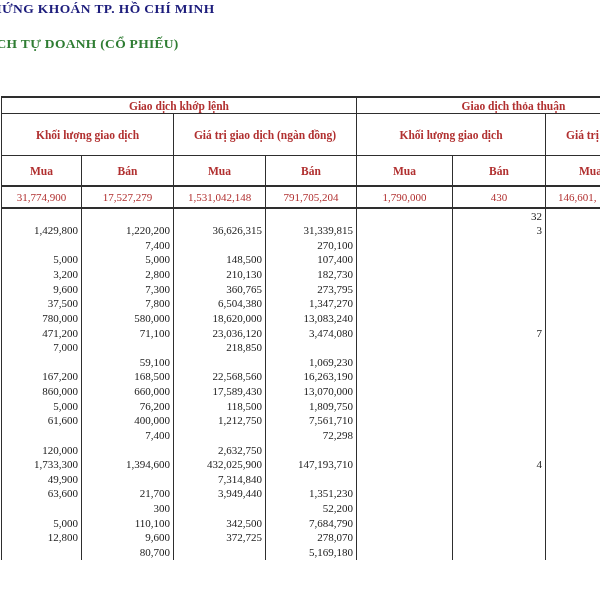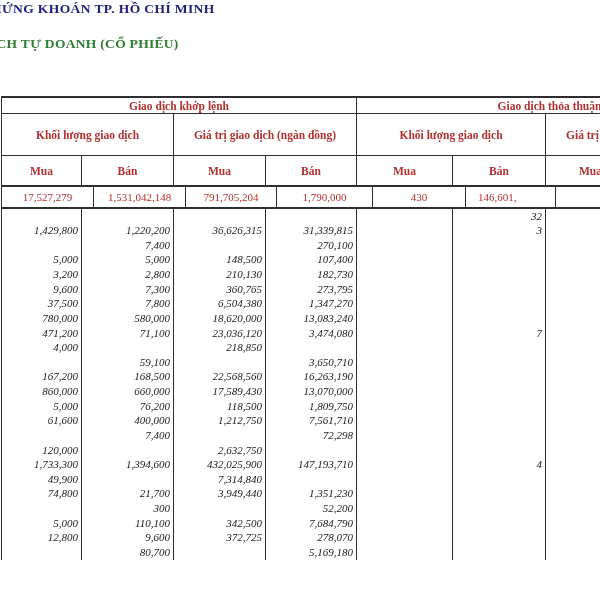--- a/index.html
+++ b/index.html
@@ -32,31 +32,31 @@
     overflow:hidden;white-space:nowrap;flex:0 0 auto;
     display:flex;align-items:center;justify-content:center;
   }
   
   .c1{width:80px}.c2{width:92px}.c3{width:92px}.c4{width:91px}
   .c5{width:96px}.c6{width:93px}.c7{width:90px}
   .g1{width:355px}.g2{width:279px}
   .s1{width:172px}.s2{width:183px}.s3{width:189px}.s4{width:90px}
 
   .hdr{font-weight:bold;color:var(--accent-red);font-size:11.5px;}
-  .r1{height:15px;border-top:2px solid var(--line);border-bottom:1.5px solid var(--line);gap:36px;}
+  .r1{height:15px;border-top:2px solid var(--line);border-bottom:1.5px solid var(--line);}
   .r2{height:41px;border-bottom:1.5px solid var(--line);}
   .r3{height:29px;border-bottom:2px solid var(--line);justify-content:space-between;}
   .r2 .s4{justify-content:flex-start;padding-left:20px;}
   .g2{padding-left:35px;box-sizing:border-box;}
 
   .rsum{height:19.5px;border-bottom:2px solid var(--line);}
   .rsum .cell{color:var(--accent-red);font-size:11px;}
   .rsum .c7{justify-content:flex-start;padding-left:12px;}
 
-  .rdata{height:14.63px;font-style:italic;}
+  .rdata{height:14.63px;}
   .rdata .cell{
     font-size:11px;justify-content:flex-end;padding-right:3px;line-height:14.63px;
   }
   .rdata .c7{padding-right:0;}
 </style>
 </head>
 <body>
 
 <div>
 
@@ -81,20 +81,21 @@
       <div class="cell hdr c1">Mua</div>
       <div class="cell hdr c2">Bán</div>
       <div class="cell hdr c3">Mua</div>
       <div class="cell hdr c4">Bán</div>
       <div class="cell hdr c5">Mua</div>
       <div class="cell hdr c6">Bán</div>
       <div class="cell hdr c7">Mua</div>
     </div>
 
     <div class="row rsum">
+        <div class="cell c1">31,774,900</div>
         <div class="cell c2">17,527,279</div>
         <div class="cell c3">1,531,042,148</div>
         <div class="cell c4">791,705,204</div>
         <div class="cell c5">1,790,000</div>
         <div class="cell c6">430</div>
         <div class="cell c7">146,601,</div>
       </div>
 
     <div>
         <div class="row rdata">
@@ -172,33 +173,33 @@
         <div class="row rdata">
           <div class="cell c1">471,200</div>
           <div class="cell c2">71,100</div>
           <div class="cell c3">23,036,120</div>
           <div class="cell c4">3,474,080</div>
           <div class="cell c5"></div>
           <div class="cell c6">7</div>
           <div class="cell c7"></div>
         </div>
         <div class="row rdata">
-          <div class="cell c1">4,000</div>
+          <div class="cell c1">7,000</div>
           <div class="cell c2"></div>
           <div class="cell c3">218,850</div>
           <div class="cell c4"></div>
           <div class="cell c5"></div>
           <div class="cell c6"></div>
           <div class="cell c7"></div>
         </div>
         <div class="row rdata">
           <div class="cell c1"></div>
           <div class="cell c2">59,100</div>
           <div class="cell c3"></div>
-          <div class="cell c4">3,650,710</div>
+          <div class="cell c4">1,069,230</div>
           <div class="cell c5"></div>
           <div class="cell c6"></div>
           <div class="cell c7"></div>
         </div>
         <div class="row rdata">
           <div class="cell c1">167,200</div>
           <div class="cell c2">168,500</div>
           <div class="cell c3">22,568,560</div>
           <div class="cell c4">16,263,190</div>
           <div class="cell c5"></div>
@@ -262,21 +263,21 @@
         <div class="row rdata">
           <div class="cell c1">49,900</div>
           <div class="cell c2"></div>
           <div class="cell c3">7,314,840</div>
           <div class="cell c4"></div>
           <div class="cell c5"></div>
           <div class="cell c6"></div>
           <div class="cell c7"></div>
         </div>
         <div class="row rdata">
-          <div class="cell c1">74,800</div>
+          <div class="cell c1">63,600</div>
           <div class="cell c2">21,700</div>
           <div class="cell c3">3,949,440</div>
           <div class="cell c4">1,351,230</div>
           <div class="cell c5"></div>
           <div class="cell c6"></div>
           <div class="cell c7"></div>
         </div>
         <div class="row rdata">
           <div class="cell c1"></div>
           <div class="cell c2">300</div>

